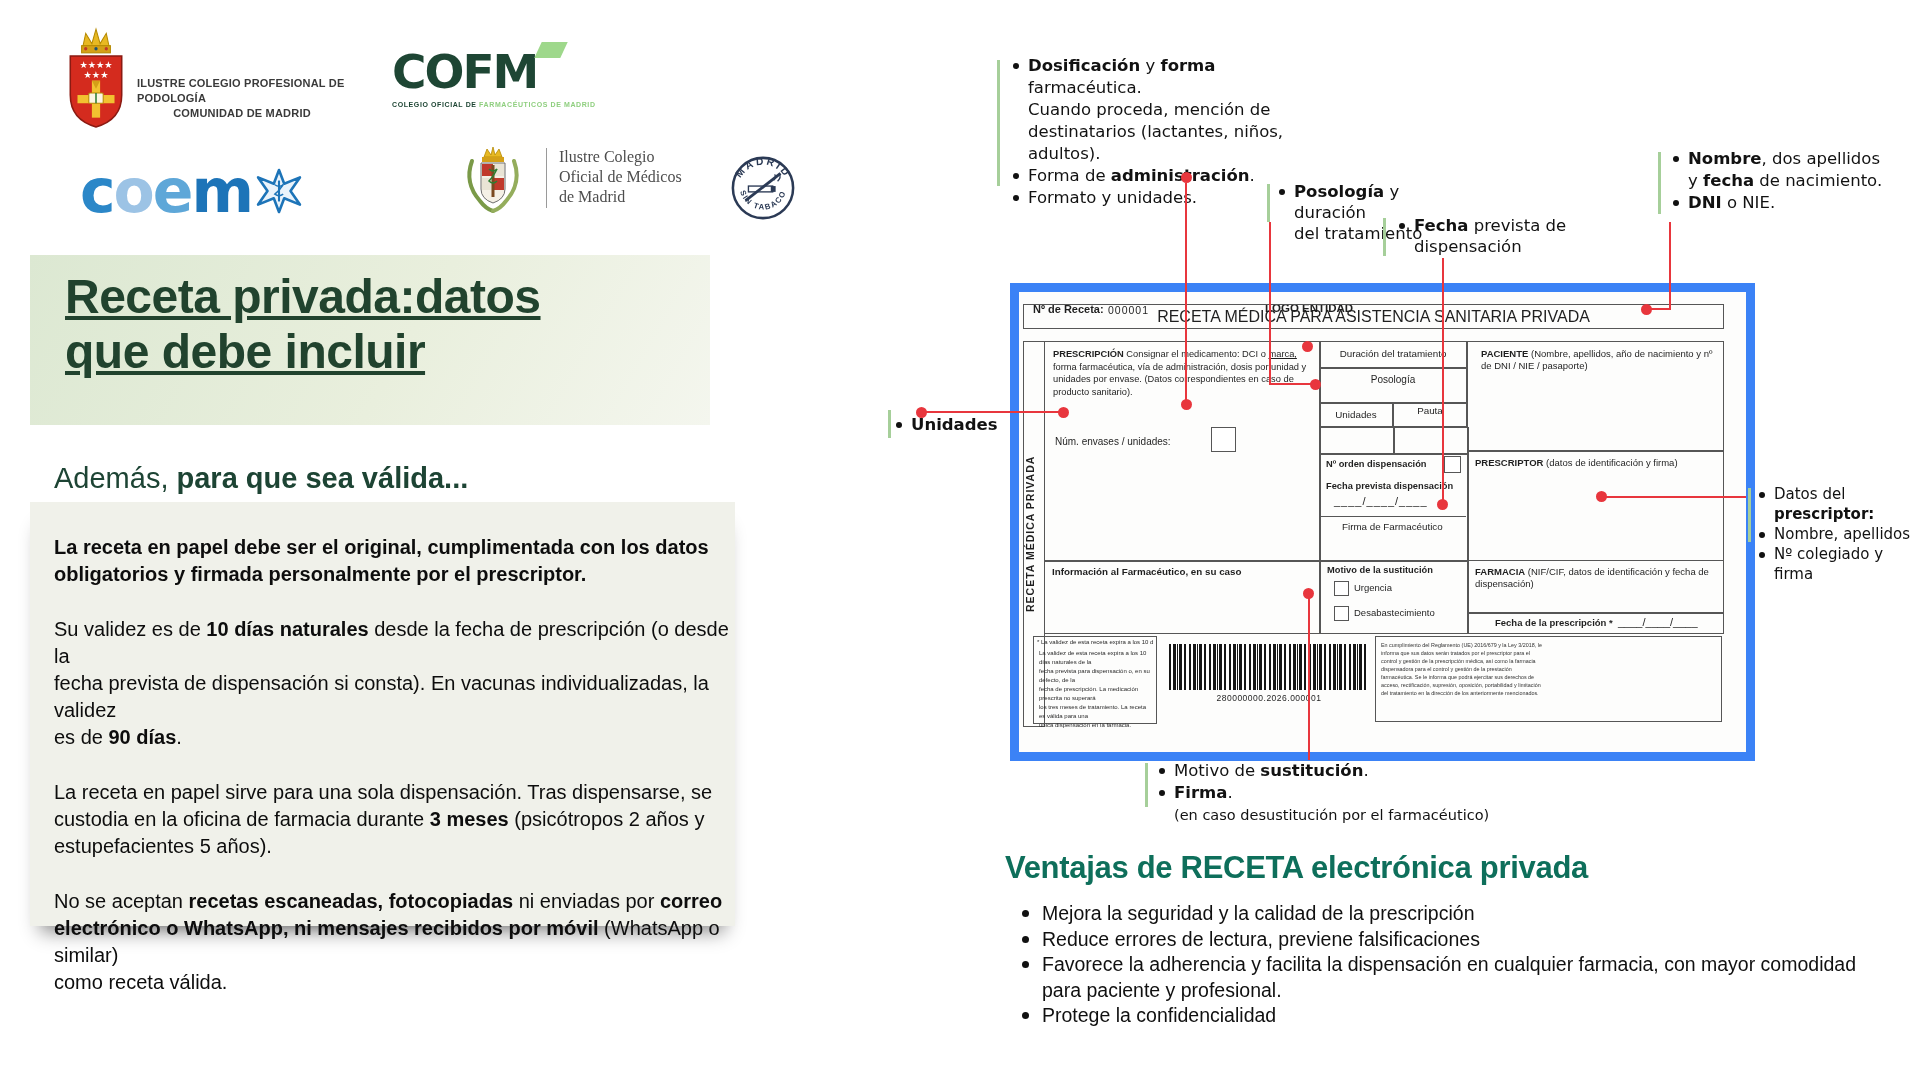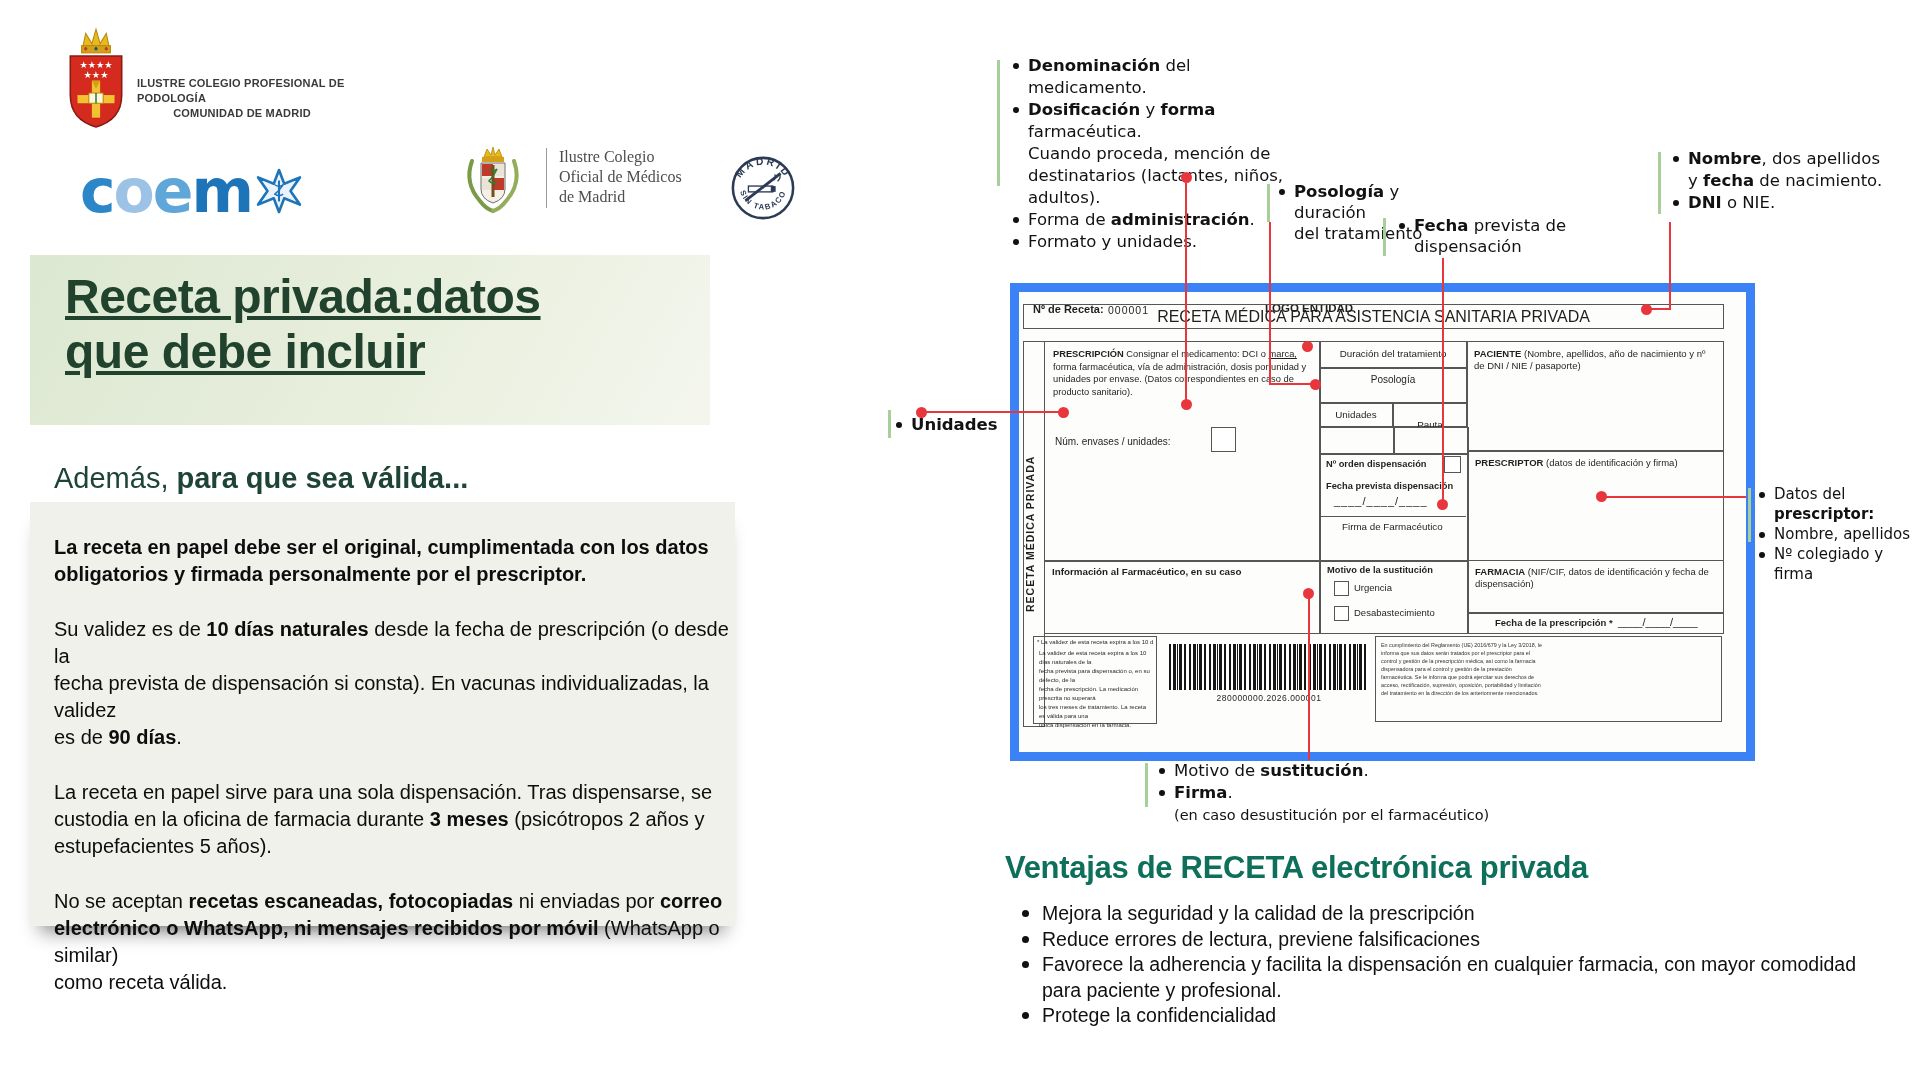--- a/index.html
+++ b/index.html
@@ -78,20 +78,27 @@
       <polygon points="31,62 39,62 35,70" fill="#d4a017"></polygon>
       <rect x="28" y="74" width="14" height="10" rx="1" fill="#fdf6e3" stroke="#b58900"></rect>
       <path d="M35 74 v10" stroke="#2e7d32" stroke-width="1.5"></path>
     </svg>
   </div>
   <div class="abs podo-text" style="left:137px;top:76px;width:210px;">
     <div>ILUSTRE COLEGIO PROFESIONAL DE PODOLOGÍA</div>
     <div style="text-align:center;">COMUNIDAD DE MADRID</div>
   </div>
 
+  <div class="abs" style="left:392px;top:44px;">
+    <div class="cofm-word">COFM</div>
+    <div class="abs cofm-flag" style="left:146px;top:-2px;"></div>
+    <div class="cofm-tag" style="margin-top:2px;">
+      <span class="dk">COLEGIO OFICIAL DE </span><span class="lt">FARMACÉUTICOS DE MADRID</span>
+    </div>
+  </div>
 
   <div class="abs" style="left:80px;top:156px;display:flex;align-items:center;">
     <span class="coem-word" style="color:#2b87c8;">c</span>
       <span class="coem-word" style="color:#9cc3e5;">o</span>
       <span class="coem-word" style="color:#5ea7d8;">e</span>
       <span class="coem-word" style="color:#1d74b8;">m</span>
     <svg width="46" height="46" viewBox="0 0 44 44" style="margin-left:4px;">
       <path d="M22 2 L27 15 L42 9 L33 22 L42 35 L27 29 L22 42 L17 29 L2 35 L11 22 L2 9 L17 15 Z" fill="#eaf3fb" stroke="#1d74b8" stroke-width="2.5" stroke-linejoin="round"></path>
       <path d="M22 12 v20" stroke="#1d74b8" stroke-width="2"></path>
       <path d="M18 16 q4 3 8 0 q-4 6 -8 9 q4 3 8 0" stroke="#1d74b8" stroke-width="1.4" fill="none"></path>
@@ -152,21 +159,20 @@
   <div class="abs curl-shadow" style="left:48px;top:900px;width:650px;"></div>
   <div class="abs body-box" style="left:30px;top:502px;width:705px;height:424px;padding:32px 0 0 24px;box-sizing:border-box;">
     <p><b>La receta en papel debe ser el original, cumplimentada con los datos</b><br><b>obligatorios y firmada personalmente por el prescriptor.</b></p>
     <p><span>Su validez es de </span><b>10 días naturales</b><span> desde la fecha de prescripción (o desde la</span><br><span>fecha prevista de dispensación si consta). En vacunas individualizadas, la validez</span><br><span>es de </span><b>90 días</b><span>.</span></p>
     <p><span>La receta en papel sirve para una sola dispensación. Tras dispensarse, se</span><br><span>custodia en la oficina de farmacia durante </span><b>3 meses</b><span> (psicótropos 2 años y</span><br><span>estupefacientes 5 años).</span></p>
     <p><span>No se aceptan </span><b>recetas escaneadas, fotocopiadas</b><span> ni enviadas por </span><b>correo</b><br><b>electrónico o WhatsApp, ni mensajes recibidos por móvil</b><span> (WhatsApp o similar)</span><br><span>como receta válida.</span></p>
   </div>
 
   <div class="abs gline" style="left:997px;top:60px;height:126px;"></div>
   <ul class="abs ann dotlist" style="left:1012px;top:55px;width:290px;">
-    <li><b>Denominación</b><span> del medicamento.</span></li>
     <li><b>Dosificación</b><span> y </span><b>forma</b><span> farmacéutica.</span><br><span>Cuando proceda, mención de</span><br><span>destinatarios (lactantes, niños, adultos).</span></li>
     <li><span>Forma de </span><b>administración</b><span>.</span></li>
     <li><span>Formato y unidades.</span></li>
   </ul>
 
   <div class="abs gline" style="left:1267px;top:184px;height:38px;"></div>
   <ul class="abs ann dotlist" style="left:1278px;top:181px;width:180px;line-height:21px;">
     <li><b>Posología</b><span> y duración</span><br><span>del tratamiento</span></li>
   </ul>
 
@@ -240,34 +246,34 @@
 
     <div class="bx" style="left:25px;top:49px;width:275px;height:219px;">
       <div class="t" style="left:8px;top:6px;width:262px;font-size:9.3px;line-height:12.5px;"><b>PRESCRIPCIÓN</b><span>   Consignar el medicamento: DCI o </span><span class="u">marca,</span><br><span>forma farmacéutica, vía de administración, dosis por unidad y</span><br><span>unidades por envase. (Datos correspondientes en caso de</span><br><span>producto sanitario).</span></div>
       <div class="t" style="left:10px;top:94px;font-size:10px;">Núm. envases / unidades:</div>
       <div class="cb" style="left:166px;top:85px;width:23px;height:23px;"></div>
     </div>
 
     <div class="bx" style="left:300px;top:49px;width:148px;height:27px;text-align:center;font-size:9.8px;padding-top:6px;box-sizing:border-box;">Duración del tratamiento</div>
     <div class="bx" style="left:300px;top:76px;width:148px;height:35px;text-align:center;font-size:10px;padding-top:5px;box-sizing:border-box;">Posología</div>
     <div class="bx" style="left:300px;top:111px;width:74px;height:24px;text-align:center;font-size:9.8px;padding-top:5px;box-sizing:border-box;">Unidades</div>
-    <div class="bx" style="left:374px;top:111px;width:74px;height:24px;text-align:center;font-size:9.8px;padding-top:15px;box-sizing:border-box;">Pauta</div>
+    <div class="bx" style="left:374px;top:111px;width:74px;height:24px;text-align:center;font-size:9.8px;padding-top:1px;box-sizing:border-box;">Pauta</div>
     <div class="bx" style="left:300px;top:135px;width:74px;height:26px;"></div>
     <div class="bx" style="left:374px;top:135px;width:74px;height:26px;"></div>
     <div class="bx" style="left:300px;top:161px;width:148px;height:107px;">
       <div class="t" style="left:6px;top:5px;font-size:9.3px;font-weight:bold;">Nº orden dispensación</div>
       <div class="cb" style="left:124px;top:2px;width:15px;height:15px;"></div>
       <div class="t" style="left:6px;top:27px;font-size:9.3px;font-weight:bold;">Fecha prevista dispensación</div>
       <div class="t" style="left:14px;top:41px;font-size:11px;letter-spacing:1px;">____/____/____</div>
       <div class="t" style="left:0;top:62px;width:146px;border-top:1px solid #565656;"></div>
       <div class="t" style="left:22px;top:67px;font-size:9.8px;">Firma de Farmacéutico</div>
     </div>
 
     <div class="bx" style="left:448px;top:49px;width:255px;height:109px;">
-      <div class="t" style="left:6px;top:6px;width:240px;font-size:9.5px;line-height:12px;"><b>PACIENTE</b><span>  (Nombre, apellidos, año de nacimiento y nº de DNI / NIE / pasaporte)</span></div>
+      <div class="t" style="left:13px;top:6px;width:240px;font-size:9.5px;line-height:12px;"><b>PACIENTE</b><span>  (Nombre, apellidos, año de nacimiento y nº de DNI / NIE / pasaporte)</span></div>
     </div>
     <div class="bx" style="left:448px;top:158px;width:255px;height:162px;">
       <div class="t" style="left:7px;top:6px;width:240px;font-size:9.5px;"><b>PRESCRIPTOR</b><span> (datos de identificación y firma)</span></div>
     </div>
     <div class="bx" style="left:448px;top:320px;width:255px;height:20px;">
       <div class="t" style="left:7px;top:4px;font-size:9.5px;font-weight:bold;padding-left:20px;">Fecha de la prescripción *</div>
       <div class="t" style="left:150px;top:3px;font-size:11px;">____/____/____</div>
     </div>
 
     <div class="bx" style="left:25px;top:268px;width:275px;height:72px;">

